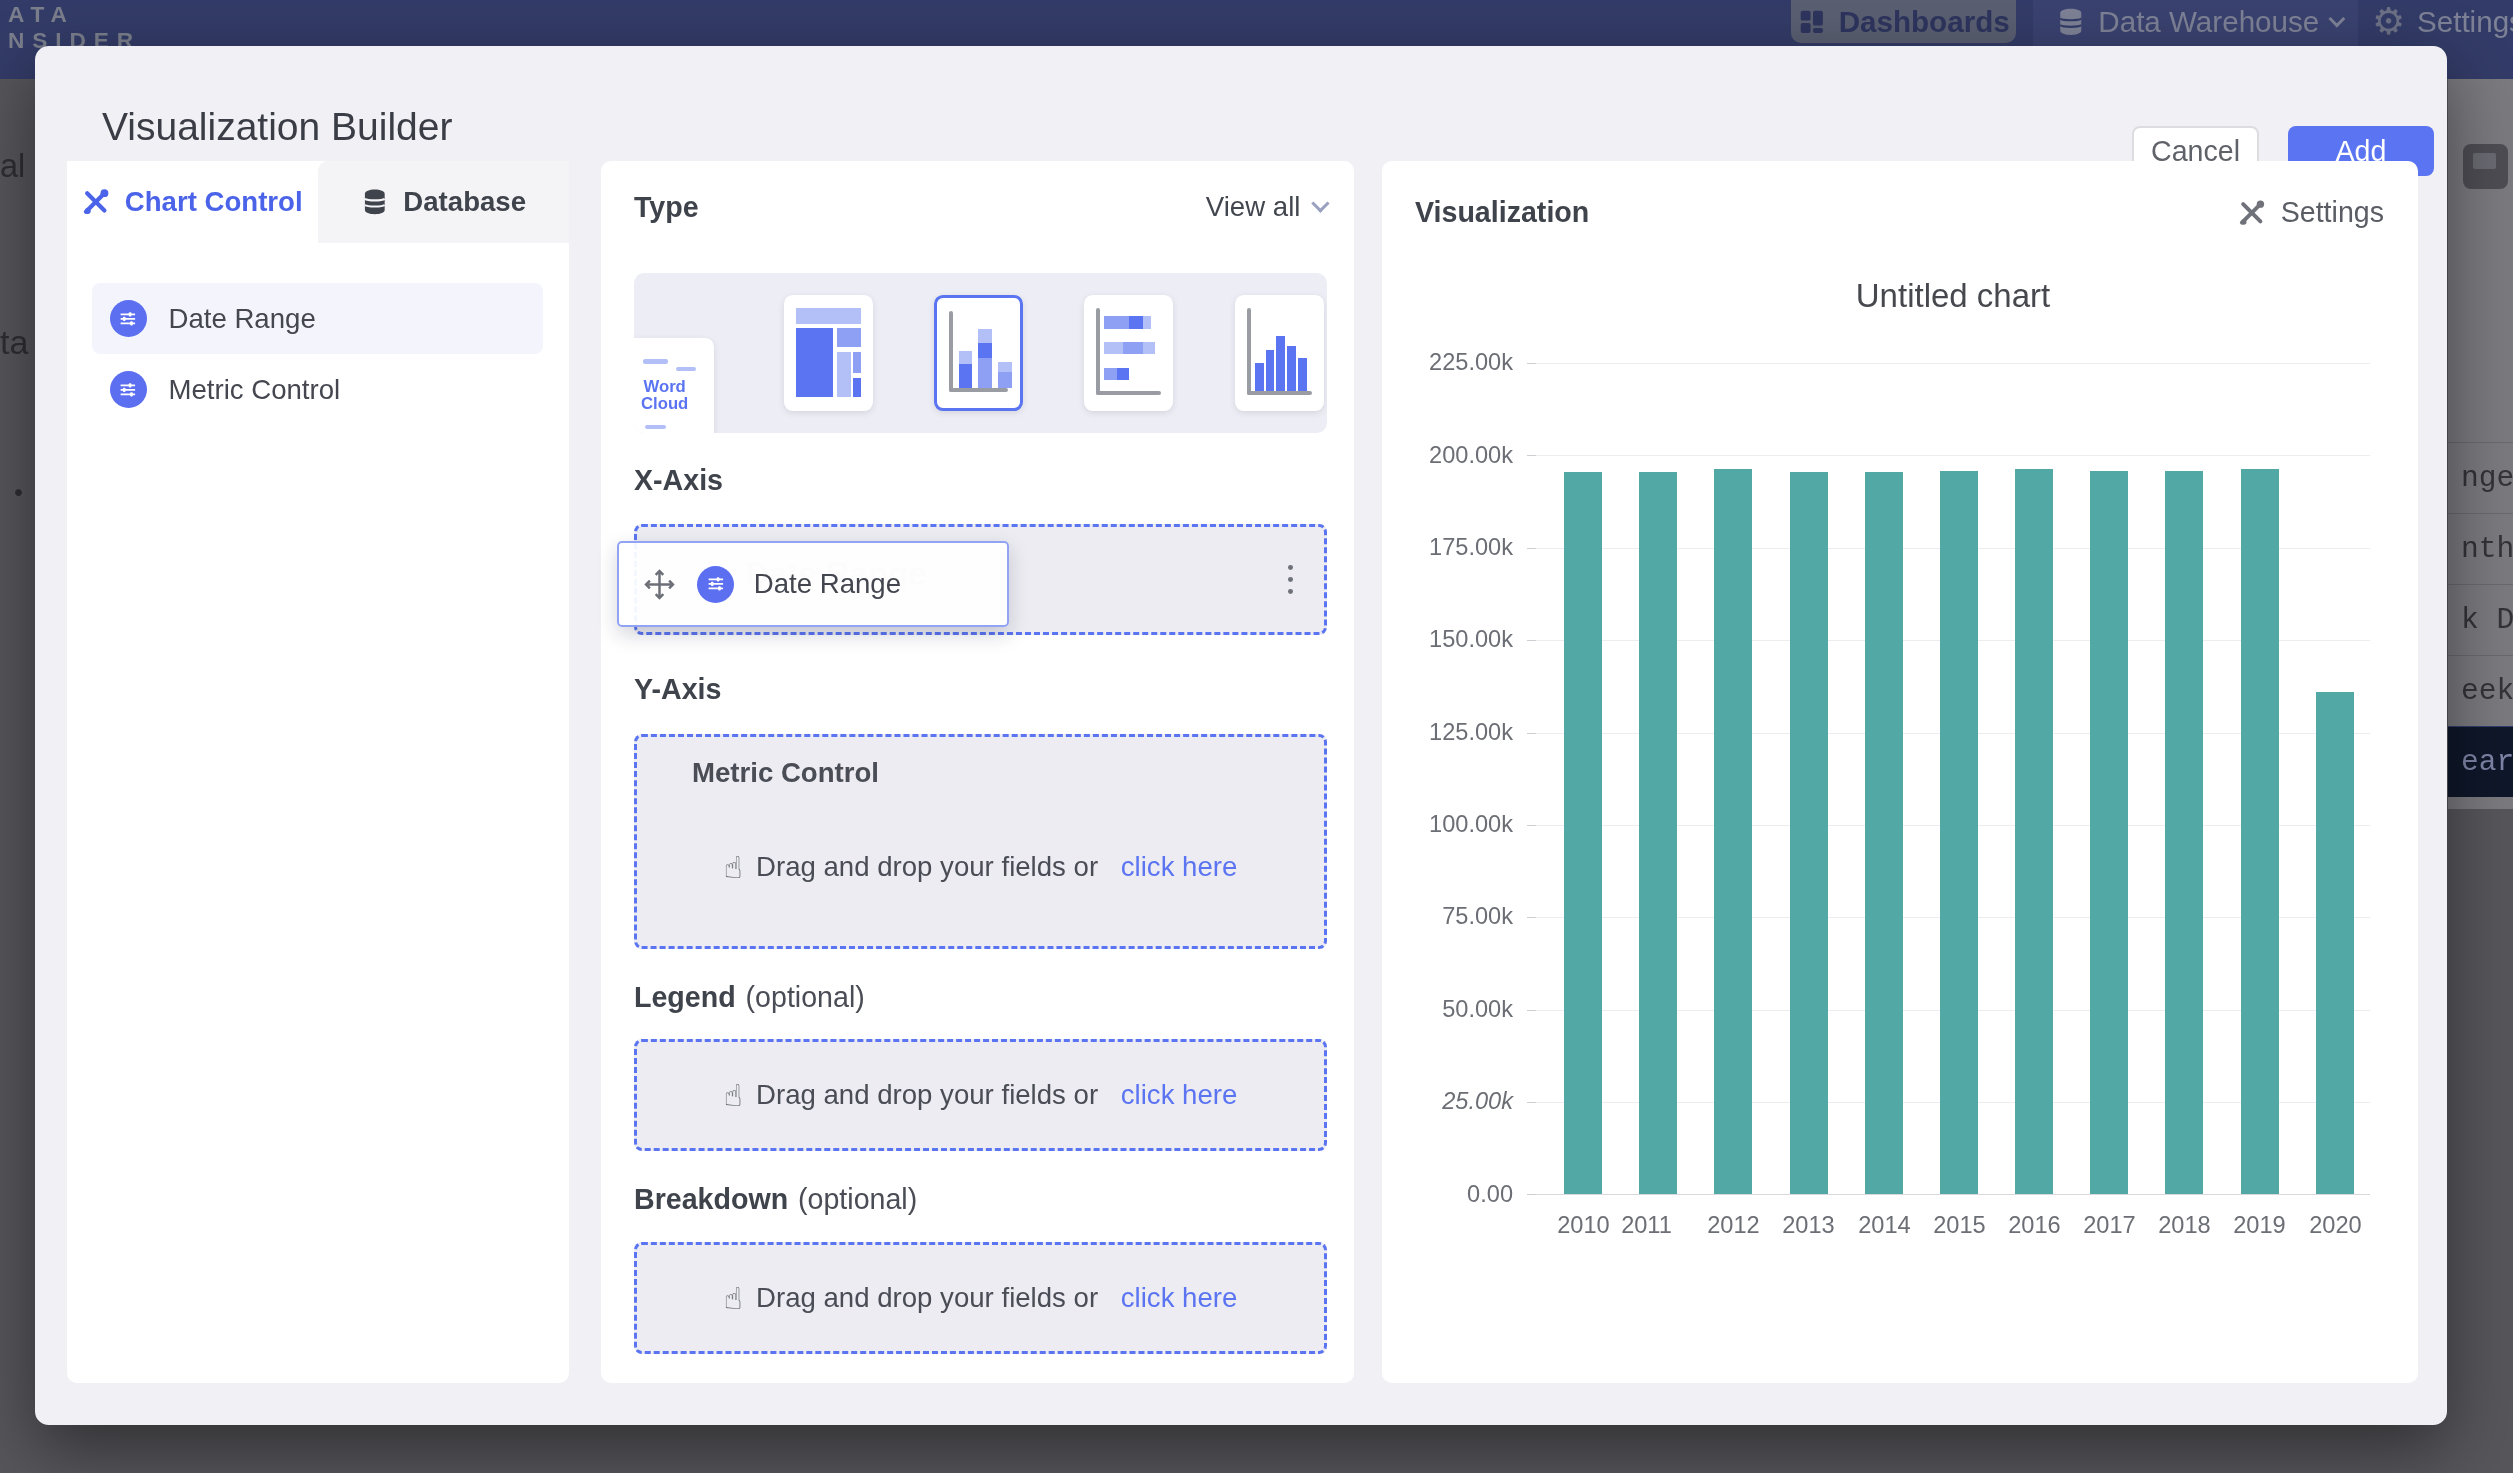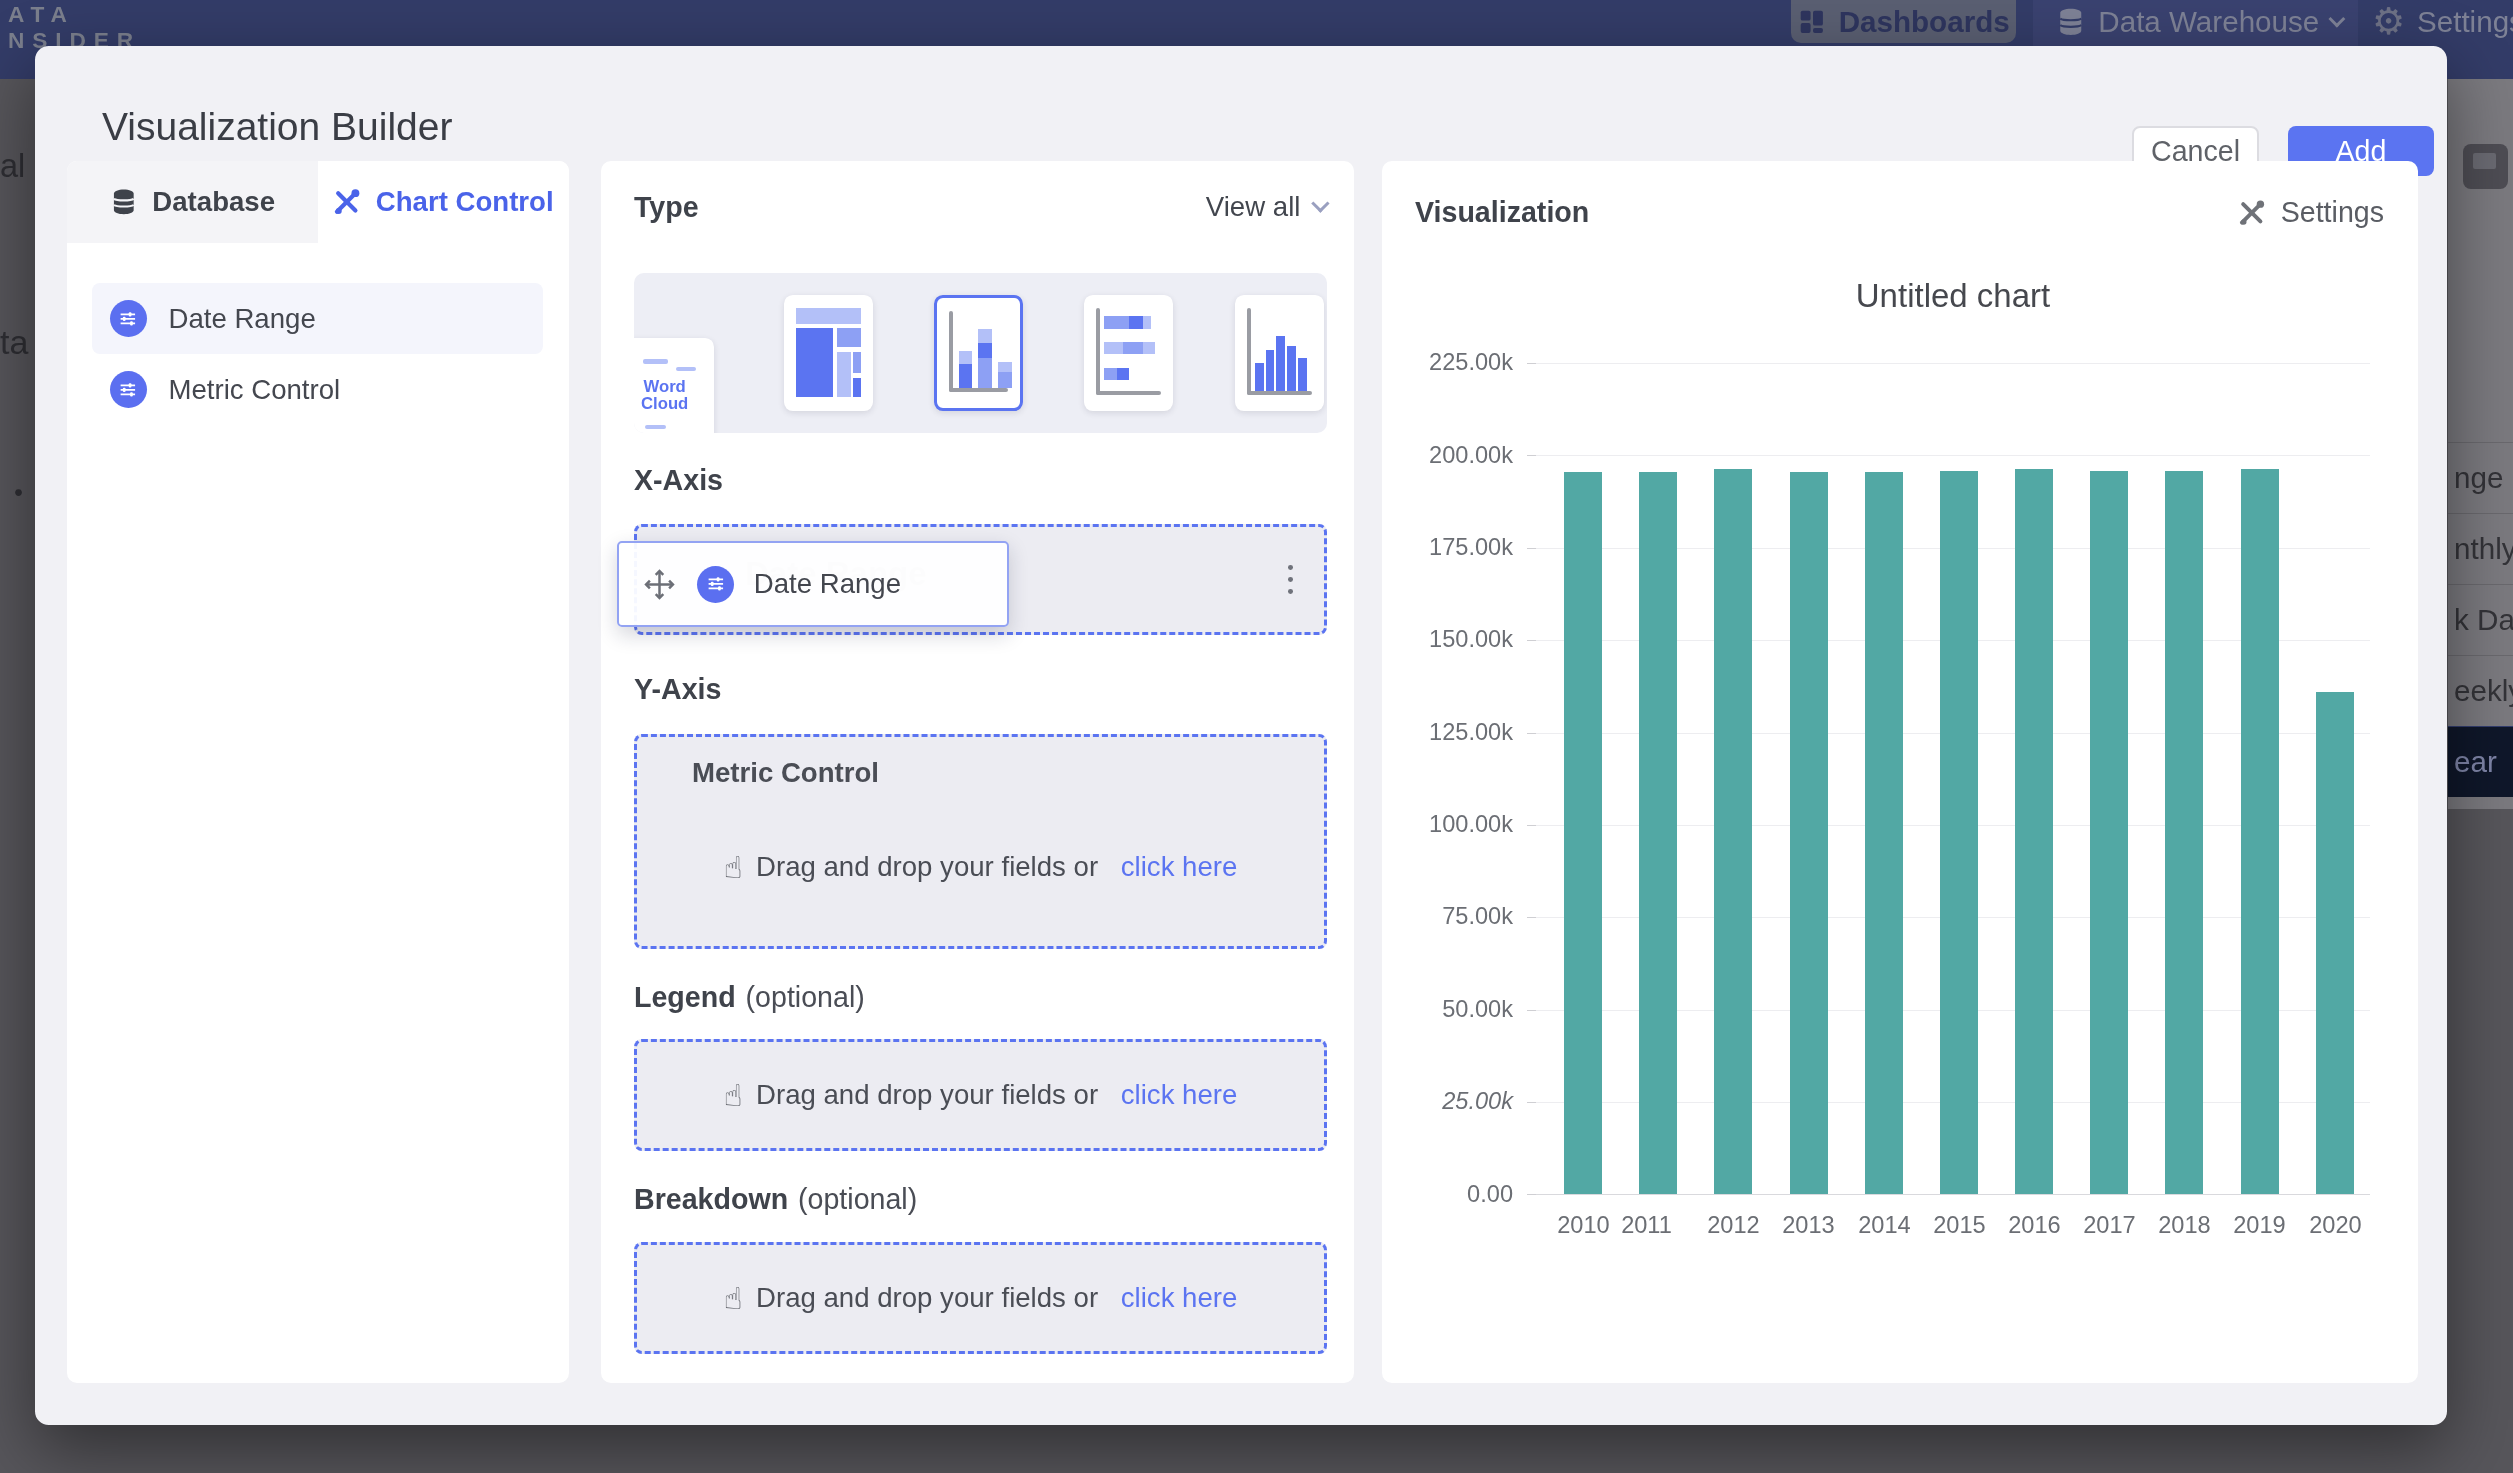--- a/index.html
+++ b/index.html
@@ -22,21 +22,21 @@
   .bg-partial{color:#2e2e33;}
   #bg-al{left:0;top:148px;font-size:32.5px;}
   #bg-ta{left:0;top:323px;font-size:34px;}
   #bg-dot{left:13.8px;top:483px;font-size:15.8px;}
 
   #right-strip{left:2448px;top:79px;width:66px;height:730px;background:#7b7a7f;}
   #bg-save-square{left:14.8px;top:65px;width:45px;height:45px;background:#4e4d54;border-radius:7.9px;}
   #bg-save-square i{position:absolute;left:9.9px;top:8.9px;width:23.6px;height:15.8px;background:#6a6a72;border-radius:2px;}
   #right-list{left:0;top:363px;width:66px;}
   .bg-row{height:71px;border-top:1px solid #6a696e;color:#333338;font-size:29.6px;display:flex;align-items:center;
-    padding-left:6px;white-space:nowrap;overflow:hidden;background:#7b7a7f;}
+    padding-left:13px;white-space:nowrap;overflow:hidden;background:#7b7a7f;font-family:Liberation Mono, monospace;}
   .bg-row.selected{background:#0f172a;color:#7f85a8;border-top-color:#323d6e;text-align:center;}
 
   
   #modal{left:35px;top:46px;width:2412px;height:1379px;background:#f1f1f5;border-radius:13.8px;
     box-shadow:0 23.6px 69px rgba(0,0,0,.45);}
   #modal-title{left:67px;top:59px;font-size:39px;font-weight:500;color:#3a3d45;}
   #btn-cancel{left:2097px;top:80px;width:127px;height:50px;background:#fff;border:2px solid #dcdce1;border-radius:7.9px;
     color:#5f6268;font-size:28.6px;display:flex;align-items:center;justify-content:center;}
   #btn-add{left:2253px;top:80px;width:146px;height:50px;background:#5b74f1;border:none;border-radius:7.9px;
     color:#fff;font-size:28.6px;display:flex;align-items:center;justify-content:center;}
@@ -166,35 +166,35 @@
     </div>
   </div>
 
   <div class="abs" id="modal">
     <div class="abs" id="modal-title">Visualization Builder</div>
     <button class="abs" id="btn-cancel">Cancel</button>
     <button class="abs" id="btn-add">Add</button>
 
     <div class="abs panel" id="left-panel">
       <div class="abs" id="tabs">
-        <div class="tab inactive">
-          <svg width="29.6" height="29.6" viewBox="0 0 24 24">
-            <path d="M12 2C7.6 2 4 3.4 4 5.2v13.6C4 20.6 7.6 22 12 22s8-1.4 8-3.2V5.2C20 3.4 16.4 2 12 2z" fill="#3f434b"></path>
-            <path d="M4 9.6c2.2 1.7 13.8 1.7 16 0M4 14.6c2.2 1.7 13.8 1.7 16 0" stroke="#f4f4f7" stroke-width="1.7" fill="none"></path>
-          </svg>
-          <span>Database</span>
-        </div>
         <div class="tab active">
           <svg width="29.6" height="29.6" viewBox="0 0 24 24">
             <path d="M4 20L18 6" stroke="#4a63e9" stroke-width="3.4" stroke-linecap="round"></path>
             <circle cx="19" cy="5" r="3.2" fill="#4a63e9"></circle>
             <path d="M5 5l14 14" stroke="#4a63e9" stroke-width="3.4" stroke-linecap="round"></path>
             <circle cx="5.5" cy="19.5" r="2.4" fill="#4a63e9"></circle>
           </svg>
           <span>Chart Control</span>
+        </div>
+        <div class="tab inactive">
+          <svg width="29.6" height="29.6" viewBox="0 0 24 24">
+            <path d="M12 2C7.6 2 4 3.4 4 5.2v13.6C4 20.6 7.6 22 12 22s8-1.4 8-3.2V5.2C20 3.4 16.4 2 12 2z" fill="#3f434b"></path>
+            <path d="M4 9.6c2.2 1.7 13.8 1.7 16 0M4 14.6c2.2 1.7 13.8 1.7 16 0" stroke="#f4f4f7" stroke-width="1.7" fill="none"></path>
+          </svg>
+          <span>Database</span>
         </div>
       </div>
       <div class="abs field-row hl" style="top:122px;">
         <span class="circle-icon">
           <svg width="21.7" height="21.7" viewBox="0 0 24 24">
             <path d="M4 7h16M4 12h16M4 17h16" stroke="#fff" stroke-width="1.8"></path>
             <rect x="13" y="4.6" width="3" height="4.8" rx="1.2" fill="#fff"></rect>
             <rect x="6.5" y="9.6" width="3" height="4.8" rx="1.2" fill="#fff"></rect>
             <rect x="14.5" y="14.6" width="3" height="4.8" rx="1.2" fill="#fff"></rect>
           </svg>

